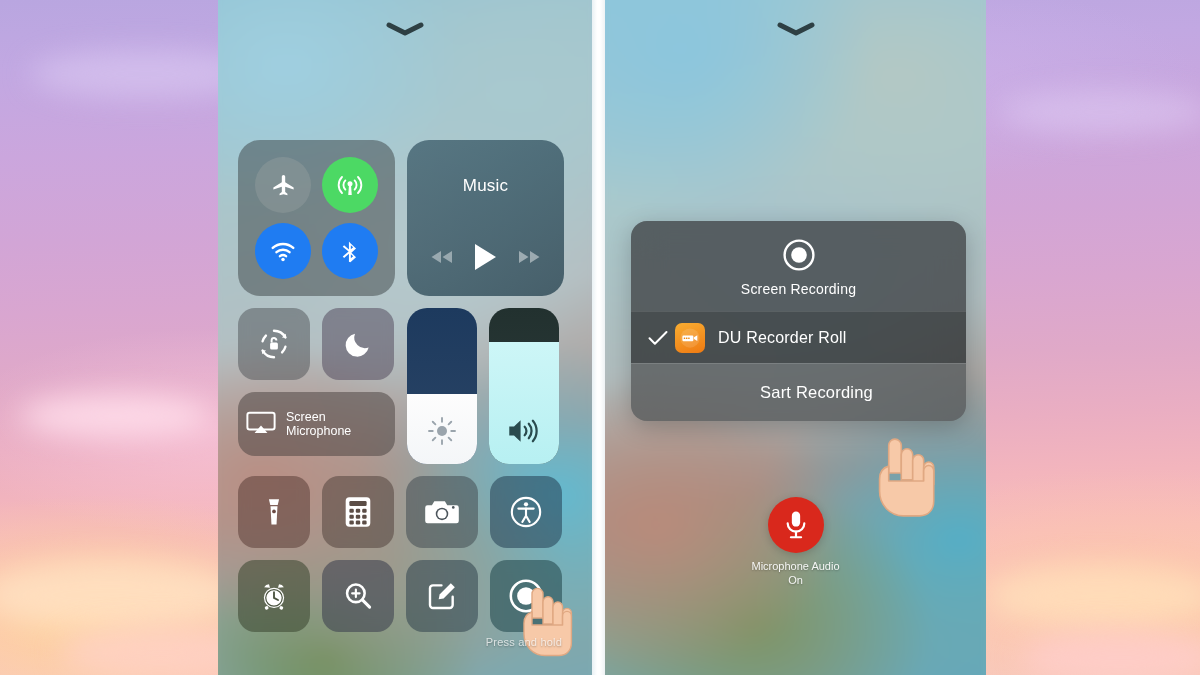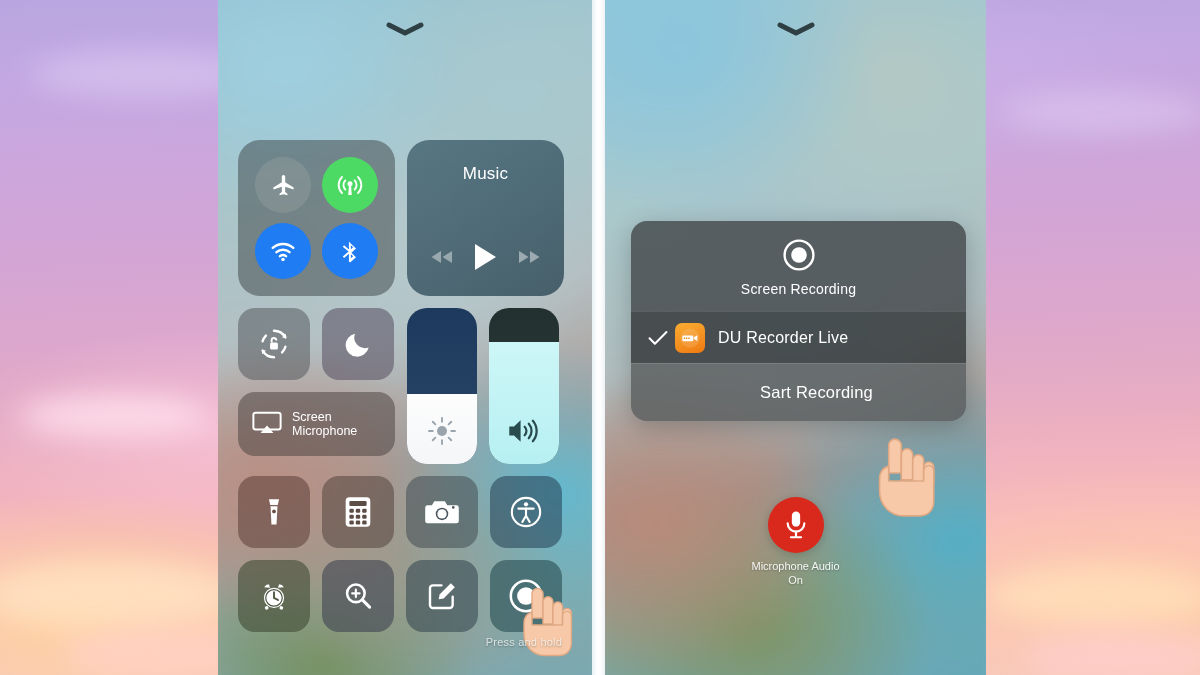--- a/index.html
+++ b/index.html
@@ -115,32 +115,32 @@
           display:flex; align-items:center; justify-content:center; }
   .circ.off   { background: rgba(150,160,160,0.42); }
   .circ.green { background: #4cd964; }
   .circ.blue  { background: #1f7cf2; }
 
   
   .music {
     width: 157px; height: 156px; border-radius: 22px;
     background: linear-gradient(150deg, rgba(36,68,84,0.62), rgba(28,58,72,0.72));
     display:flex; flex-direction:column; align-items:center;
-    justify-content: space-between; padding: 24px 0 24px;
+    justify-content: space-between; padding: 36px 0 24px;
   }
   .music-title { color:#fff; font-size: 17px; font-weight: 500; letter-spacing:.2px; }
   .music-ctrls { display:flex; align-items:center; gap: 18px; }
 
   
   .sq { width: 72px; height: 72px; border-radius: 17px; }
 
   
   .mirror {
     width: 157px; height: 64px; border-radius: 17px;
-    display:flex; align-items:center; gap: 10px; padding-left: 14px;
+    display:flex; align-items:center; gap: 10px; padding-left: 8px;
     background: rgba(70,62,60,0.50);
   }
   .mirror-label { color:#fff; font-size: 12.5px; line-height: 14px; font-weight: 400; }
 
   
   .slider {
     width: 70px; height: 156px; border-radius: 20px;
     overflow: hidden; position: relative;
     display:flex; flex-direction:column; justify-content:flex-end;
   }
@@ -475,21 +475,21 @@
             <circle cx="12" cy="12" r="10.5" fill="rgba(255,255,255,.13)"></circle>
             <path d="M5 9.2h9.4a1.3 1.3 0 0 1 1.3 1.3v3.8a1.3 1.3 0 0 1-1.3 1.3H5a1.3 1.3 0 0 1-1.3-1.3v-3.8A1.3 1.3 0 0 1 5 9.2z" fill="#fff"></path>
             <path d="M16.4 11.2l3.6-2.1v6.2l-3.6-2.1z" fill="#fff"></path>
             <g fill="#ef8a12">
               <rect x="5.2" y="11.4" width="1.6" height="1.6" rx=".3"></rect>
               <rect x="7.6" y="11.4" width="1.6" height="1.6" rx=".3"></rect>
               <rect x="10" y="11.4" width="1.6" height="1.6" rx=".3"></rect>
             </g>
           </svg>
         </div>
-        <div class="sr-label">DU Recorder Live</div>
+        <div class="sr-label">DU Recorder Roll</div>
       </div>
 
       <div class="sr-action">Sart Recording</div>
     </div>
 
     <svg class="hand" width="92" height="96" viewBox="0 0 78 84" style="left:264px; top:425px;">
       <g fill="#f7c9a8" stroke="#e0a882" stroke-width="1.4" stroke-linejoin="round">
         <path d="M16 18c0-3.2 2.4-5.6 5.4-5.6S27 14.8 27 18v24h-11z"></path>
         <path d="M27 26c0-3 2.3-5.2 5-5.2s5 2.2 5 5.2v22H27z"></path>
         <path d="M37 31c0-2.8 2.2-5 4.8-5s4.8 2.2 4.8 5v19H37z"></path>

